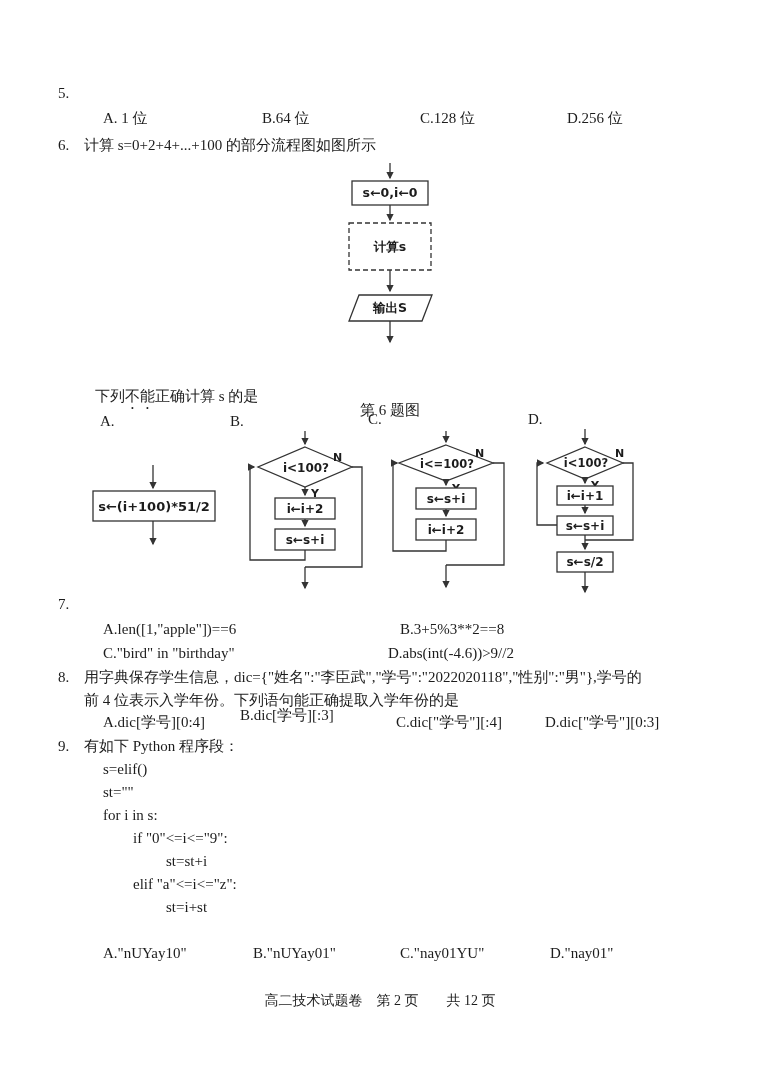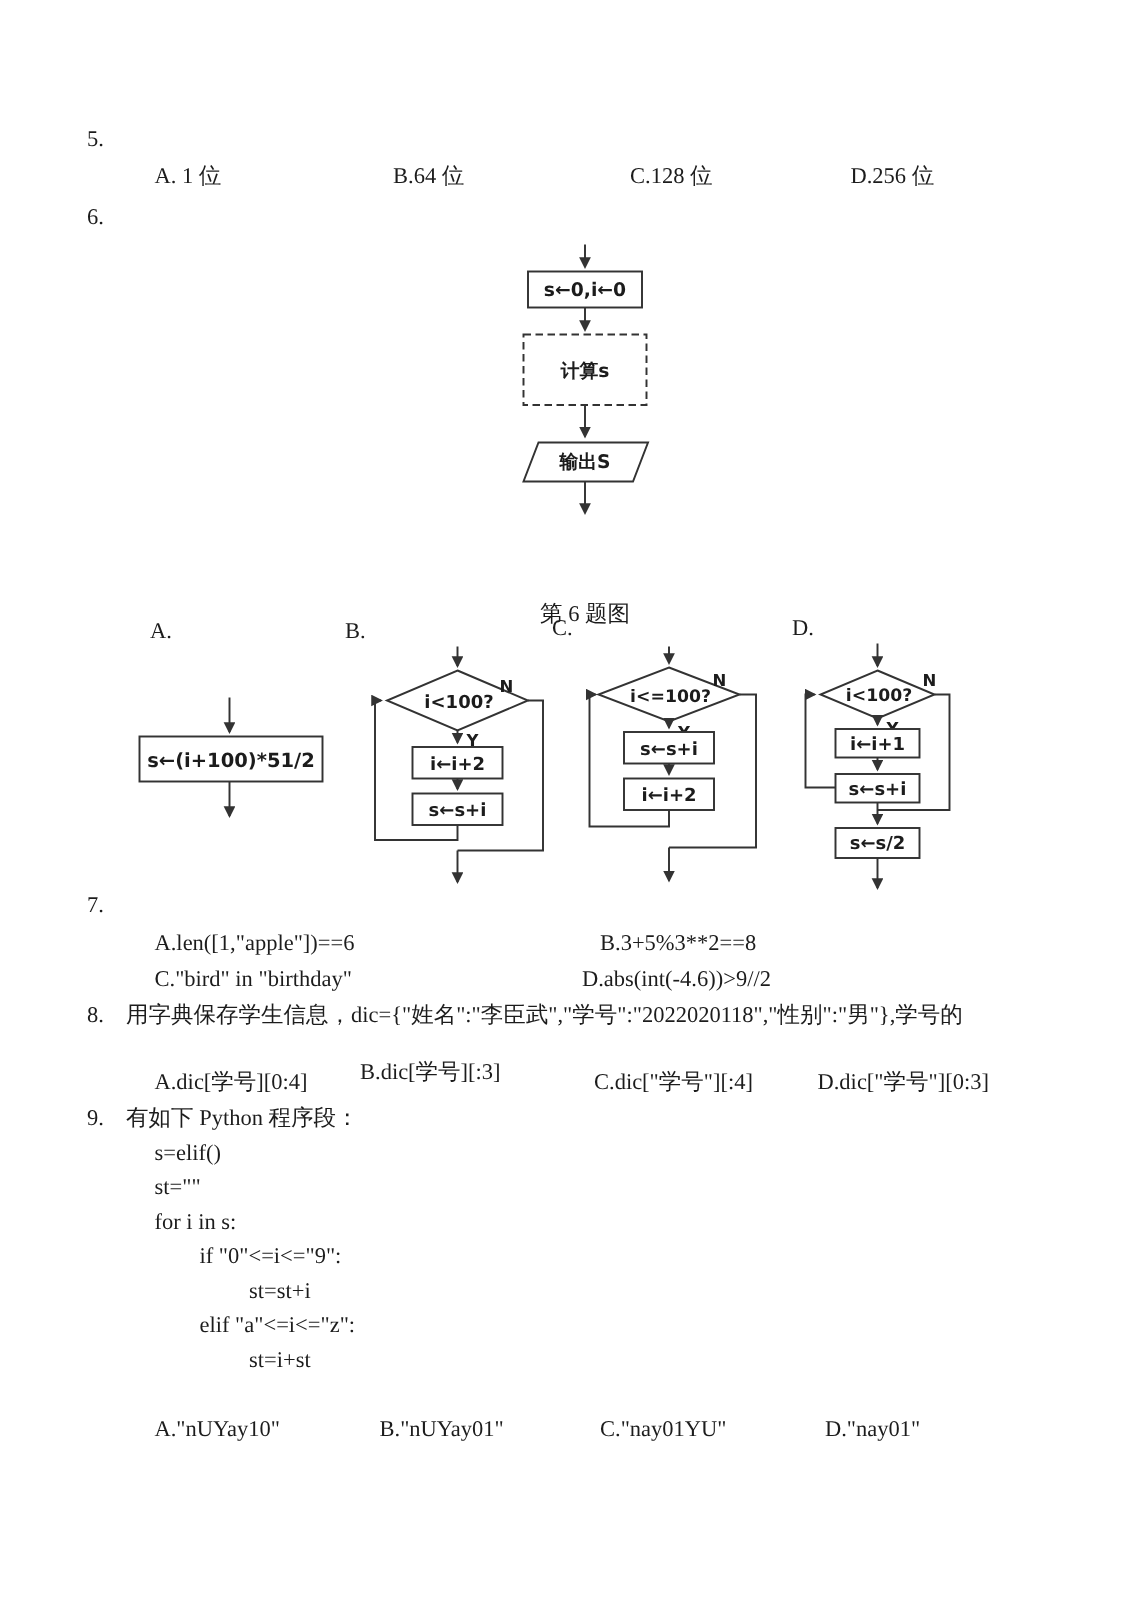--- a/index.html
+++ b/index.html
@@ -20,40 +20,42 @@
 
 <div class="page">
 
   <span class="t" style="left:58px;top:84px">5.</span>
   <span class="t" style="left:103px;top:109px">A. 1 位</span>
   <span class="t" style="left:262px;top:109px">B.64 位</span>
   <span class="t" style="left:420px;top:109px">C.128 位</span>
   <span class="t" style="left:567px;top:109px">D.256 位</span>
 
   <span class="t" style="left:58px;top:136px">6.</span>
+  <span class="t" style="left:84px;top:136px">计算 s=0+2+4+...+100 的部分流程图如图所示</span>
 
   <svg class="fc" style="left:325px;top:161px" width="135" height="190">
     <defs>
       <marker id="m6" markerWidth="7" markerHeight="7" refX="5" refY="3" orient="auto">
         <path d="M0,0 L6,3 L0,6 z" fill="#333"></path>
       </marker>
     </defs>
     <line x1="65" y1="2" x2="65" y2="17" marker-end="url(#m6)"></line>
     <rect x="27" y="20" width="76" height="24"></rect>
     <text x="65" y="36" text-anchor="middle" font-size="12.5" font-weight="700">s←0,i←0</text>
     <line x1="65" y1="44" x2="65" y2="59" marker-end="url(#m6)"></line>
     <rect x="24" y="62" width="82" height="47" stroke-dasharray="5,3"></rect>
     <text x="65" y="90" text-anchor="middle" font-size="12.5" font-weight="700">计算s</text>
     <line x1="65" y1="109" x2="65" y2="130" marker-end="url(#m6)"></line>
     <polygon class="node" points="34,134 107,134 97,160 24,160"></polygon>
     <text x="65" y="151" text-anchor="middle" font-size="12.5" font-weight="700">输出S</text>
     <line x1="65" y1="160" x2="65" y2="181" marker-end="url(#m6)"></line>
   </svg>
   <div class="t center" style="left:310px;top:358px;width:160px">第 6 题图</div>
 
+  <div class="t" style="left:95px;top:387px"><span>下列</span><span class="emph">不能</span><span>正确计算 s 的是</span></div>
 
   <span class="t" style="left:100px;top:412px">A.</span>
   <span class="t" style="left:230px;top:412px">B.</span>
   <span class="t" style="left:368px;top:410px">C.</span>
   <span class="t" style="left:528px;top:410px">D.</span>
 
   <svg class="fc" style="left:80px;top:430px" width="150" height="125">
     <defs>
       <marker id="mA" markerWidth="7" markerHeight="7" refX="5" refY="3" orient="auto">
         <path d="M0,0 L6,3 L0,6 z" fill="#333"></path>
@@ -135,33 +137,35 @@
   </svg>
 
   <span class="t" style="left:58px;top:595px">7.</span>
   <span class="t" style="left:103px;top:620px">A.len([1,"apple"])==6</span>
   <span class="t" style="left:400px;top:620px">B.3+5%3**2==8</span>
   <span class="t" style="left:103px;top:644px">C."bird" in "birthday"</span>
   <span class="t" style="left:388px;top:644px">D.abs(int(-4.6))&gt;9//2</span>
 
   <span class="t" style="left:58px;top:668px">8.</span>
   <span class="t" style="left:84px;top:668px">用字典保存学生信息，dic={"姓名":"李臣武","学号":"2022020118","性别":"男"},学号的</span>
+  <span class="t" style="left:84px;top:691px">前 4 位表示入学年份。下列语句能正确提取入学年份的是</span>
   <span class="t" style="left:103px;top:713px">A.dic[学号][0:4]</span>
   <span class="t" style="left:240px;top:706px">B.dic[学号][:3]</span>
   <span class="t" style="left:396px;top:713px">C.dic["学号"][:4]</span>
   <span class="t" style="left:545px;top:713px">D.dic["学号"][0:3]</span>
 
   <span class="t" style="left:58px;top:737px">9.</span>
   <span class="t" style="left:84px;top:737px">有如下 Python 程序段：</span>
   <span class="t" style="left:103px;top:760px">s=elif()</span>
   <span class="t" style="left:103px;top:783px">st=""</span>
   <span class="t" style="left:103px;top:806px">for i in s:</span>
   <span class="t" style="left:133px;top:829px">if "0"&lt;=i&lt;="9":</span>
   <span class="t" style="left:166px;top:852px">st=st+i</span>
   <span class="t" style="left:133px;top:875px">elif "a"&lt;=i&lt;="z":</span>
   <span class="t" style="left:166px;top:898px">st=i+st</span>
   <span class="t" style="left:103px;top:944px">A."nUYay10"</span>
   <span class="t" style="left:253px;top:944px">B."nUYay01"</span>
   <span class="t" style="left:400px;top:944px">C."nay01YU"</span>
   <span class="t" style="left:550px;top:944px">D."nay01"</span>
 
+  <div class="footer" style="top:992px">高二技术试题卷　第 2 页　　共 12 页</div>
 
 </div>
 
 </body></html>

